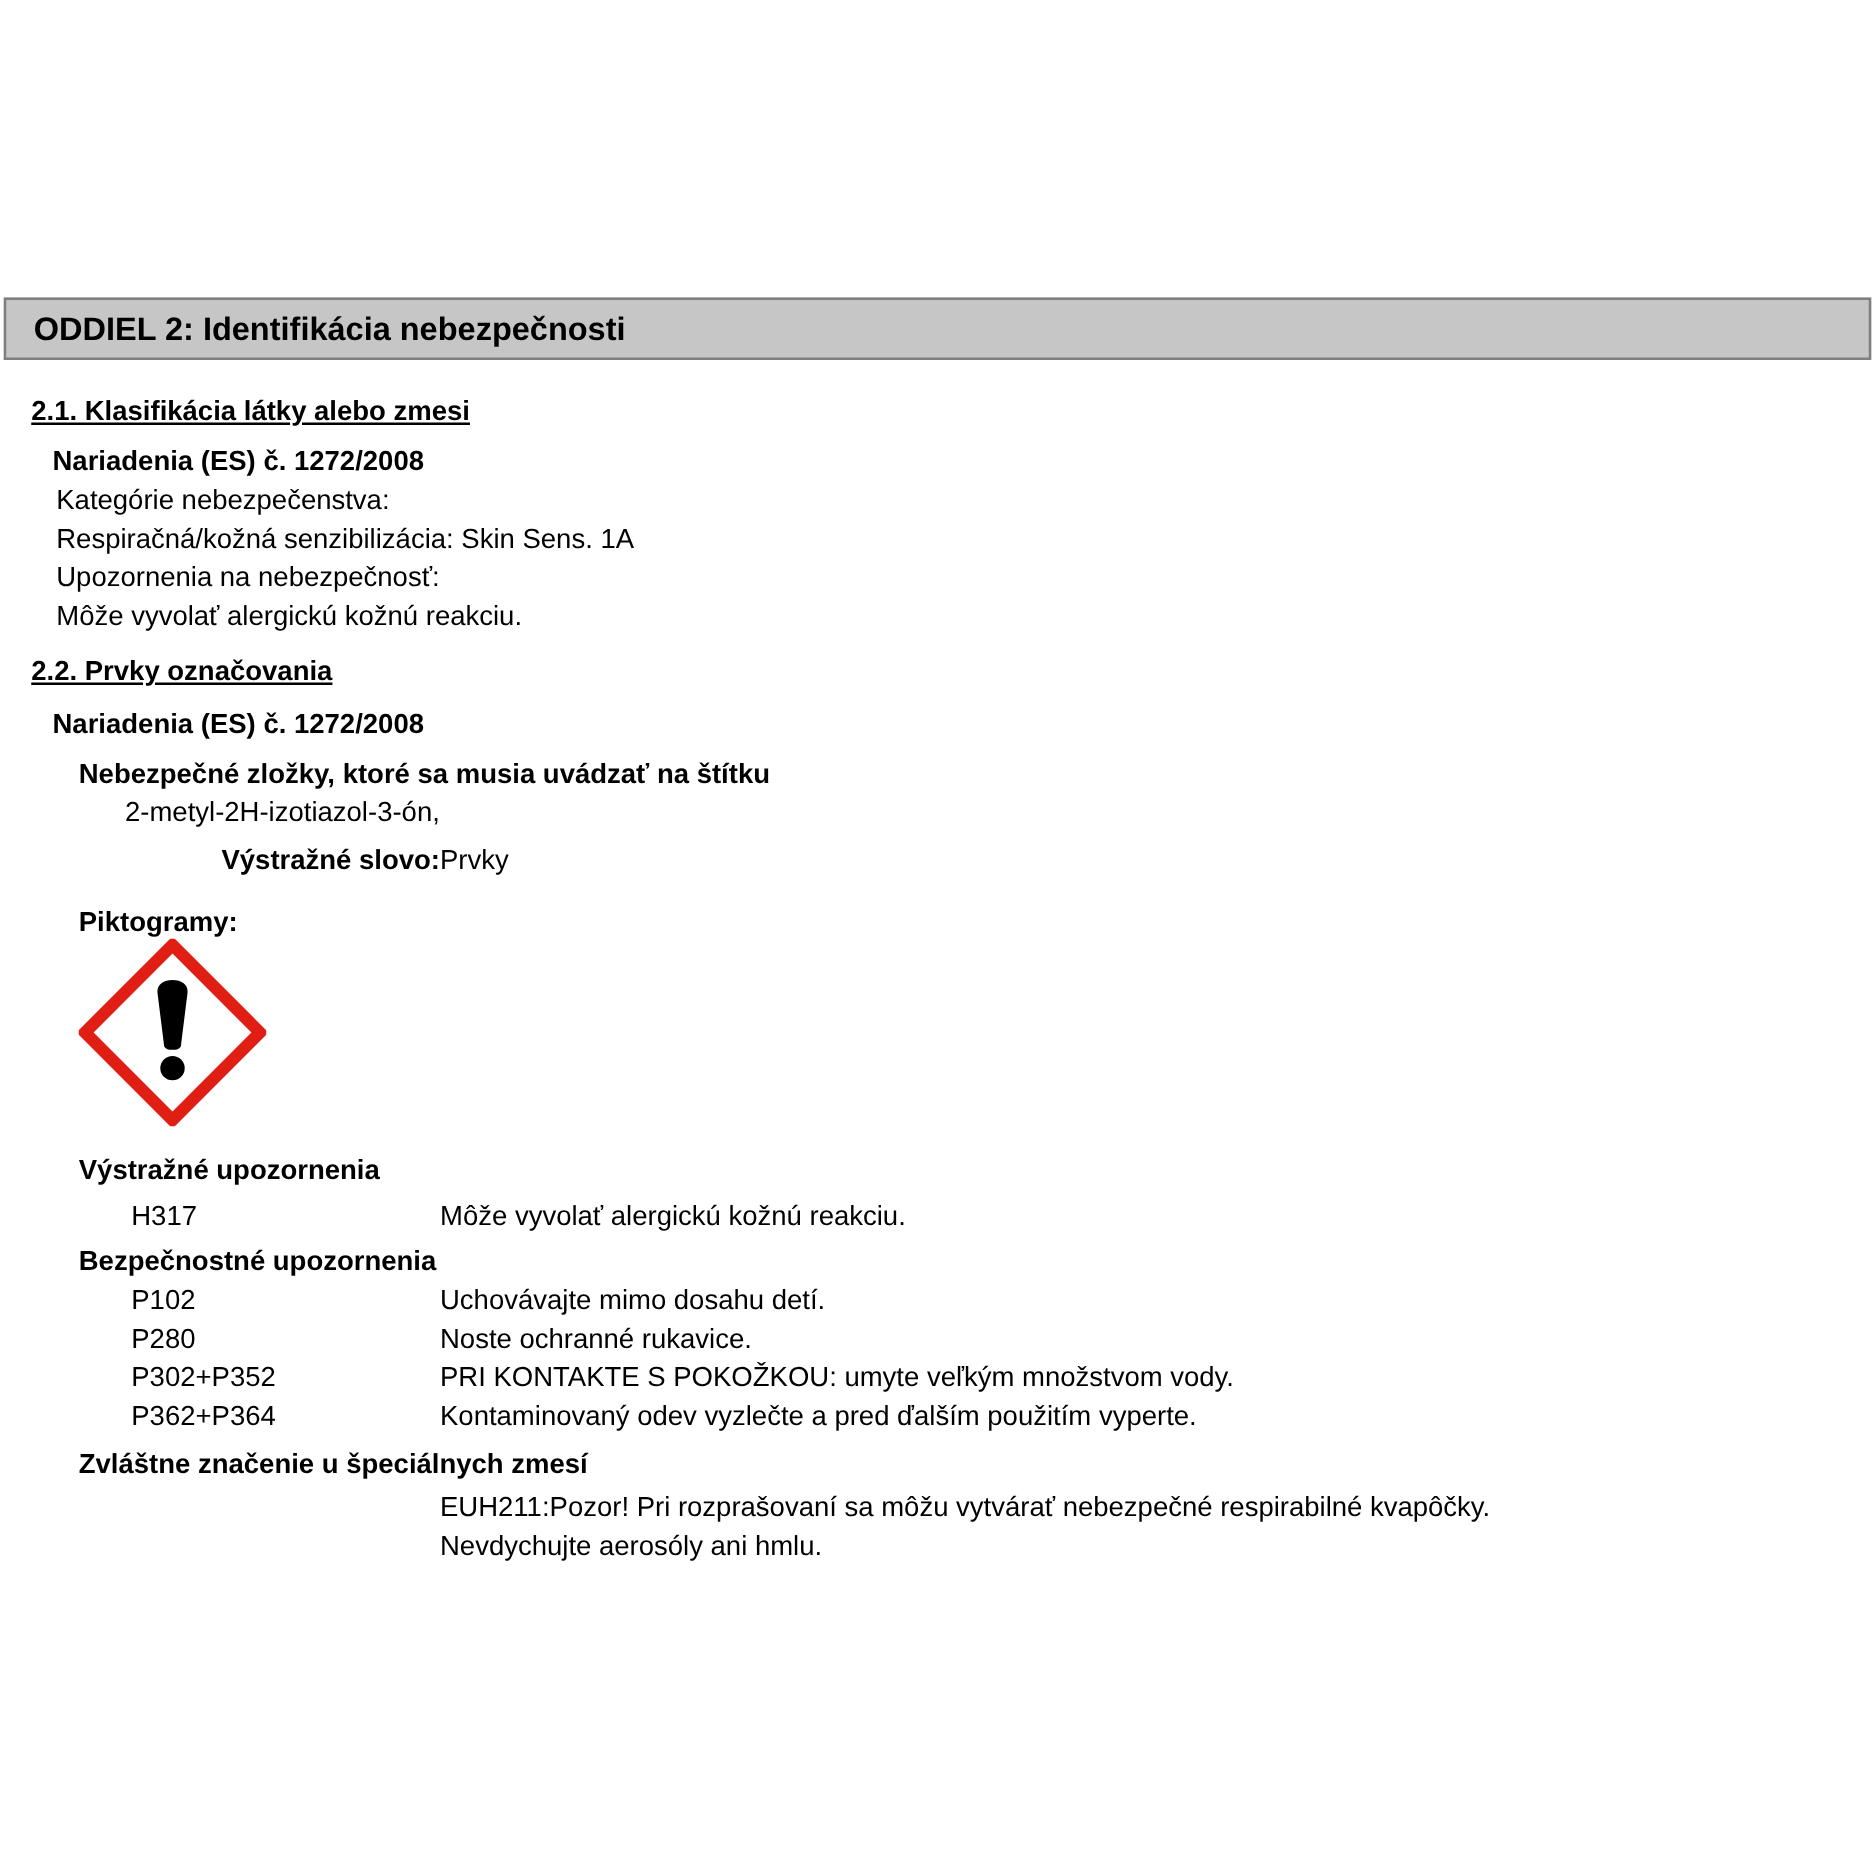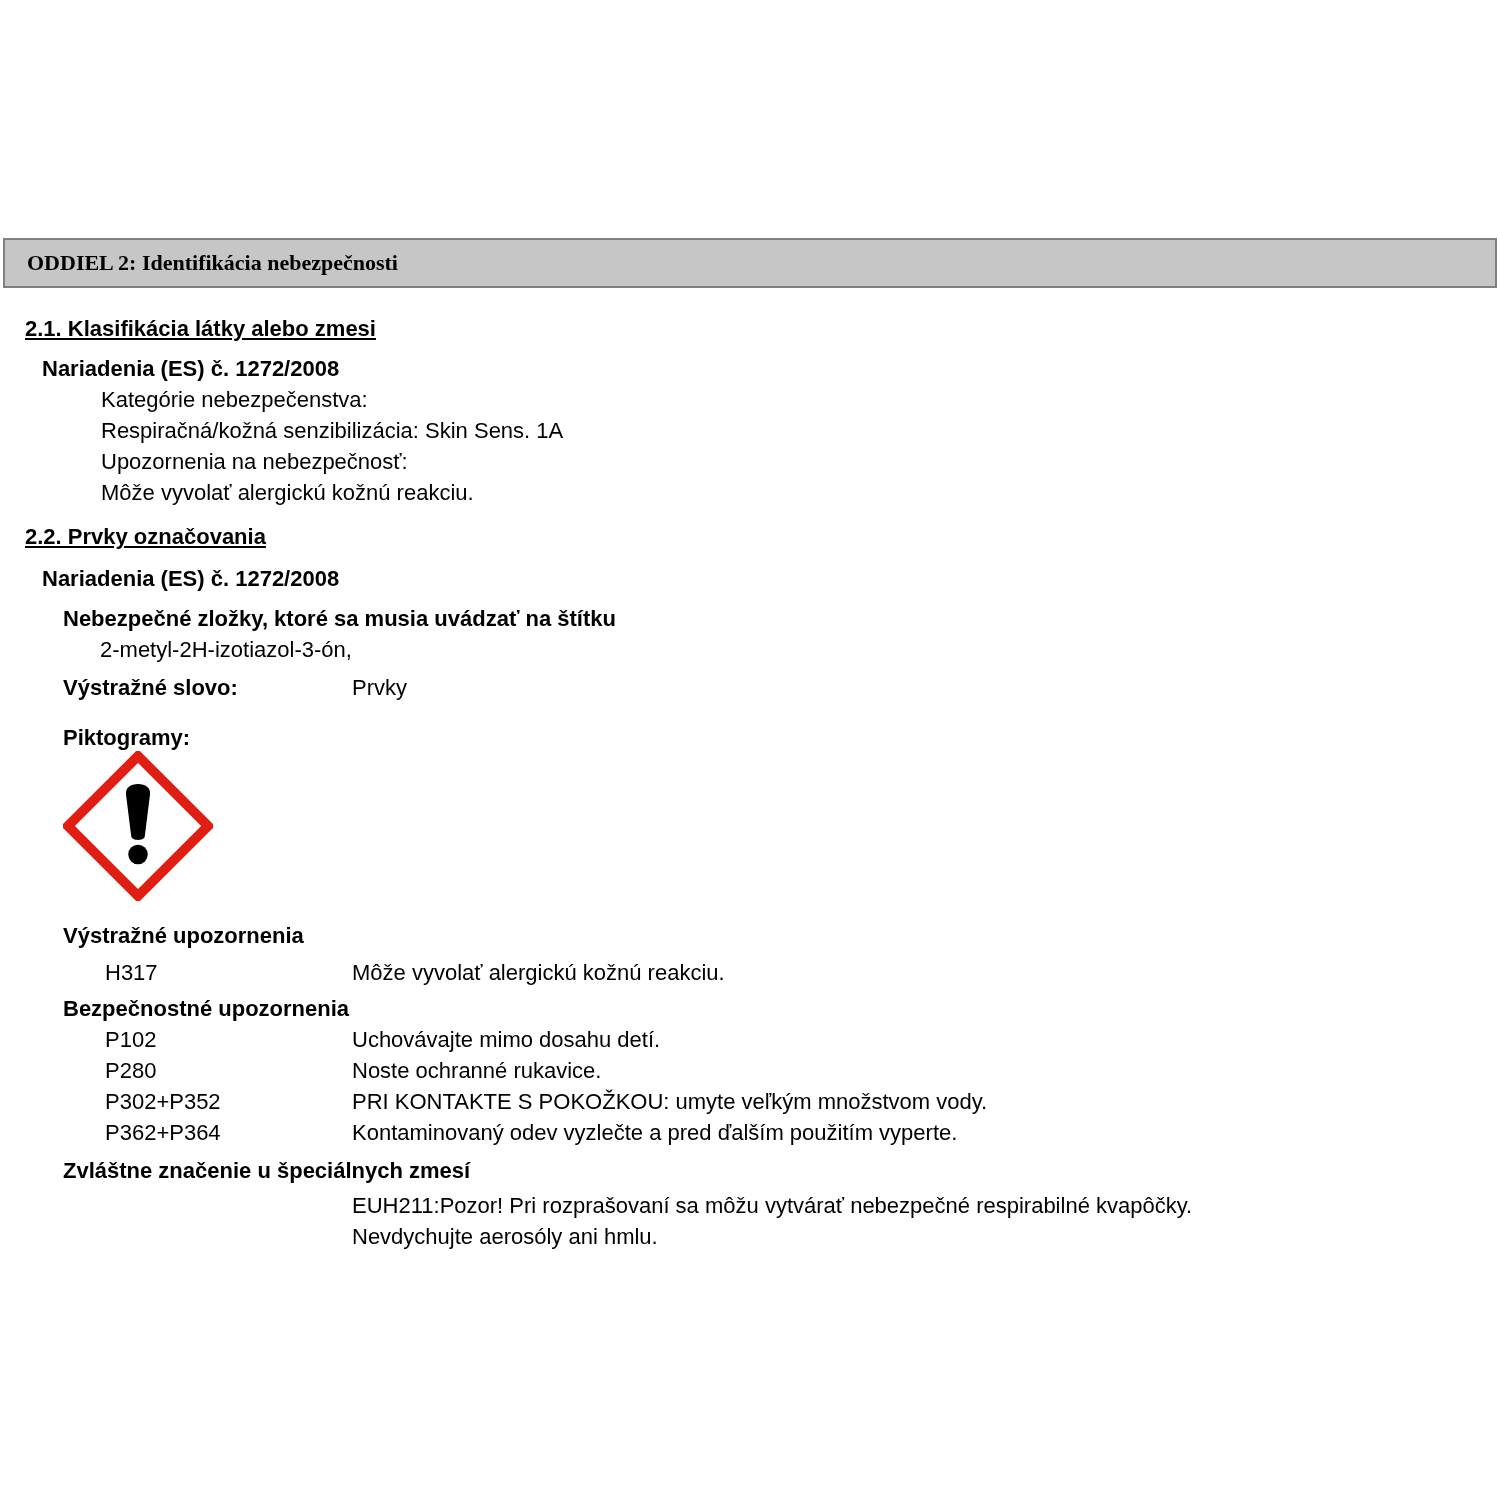--- a/index.html
+++ b/index.html
@@ -17,59 +17,59 @@
     margin: 238px 3px 0 3px;
     height: 46px;
     background: #c6c6c6;
     border: 2px solid #7f7f7f;
     display: flex;
     align-items: center;
   }
   .section-bar-title {
     padding-left: 22px;
     font-weight: bold;
-    font-size: 22px;
-    font-family: Liberation Serif, serif;
+    font-size: 26px;
   }
 
   .sub-heading {
     font-weight: bold;
     text-decoration: underline;
     margin: 26px 0 0 25px;
     line-height: 30px;
   }
   .sub-heading.second { margin-top: 14px; }
 
   .regulation {
     font-weight: bold;
     margin: 10px 0 0 42px;
     line-height: 30px;
   }
   .regulation.second { margin-top: 12px; }
 
   .indent-lines {
-    margin-left: 101px;
+    margin-left: 45px;
     line-height: 31px;
   }
 
   .bold-line {
     font-weight: bold;
     margin: 10px 0 0 63px;
     line-height: 30px;
   }
 
   .component-lines {
     margin-left: 100px;
     line-height: 31px;
   }
 
   .kv-row {
     display: flex;
     margin: 8px 4px 0 63px;
     line-height: 30px;
+    text-align: right;
   }
   .kv-label { width: 289px; font-weight: bold; flex: none; }
 
   .picto-row {
     display: flex;
     margin: 10px 0 0 63px;
     flex-direction: column;
   }
   .picto-label { width: 290px; font-weight: bold; flex: none; padding-top: 12px; }
   .pictogram-box { width: 150px; height: 150px; flex: none; }

